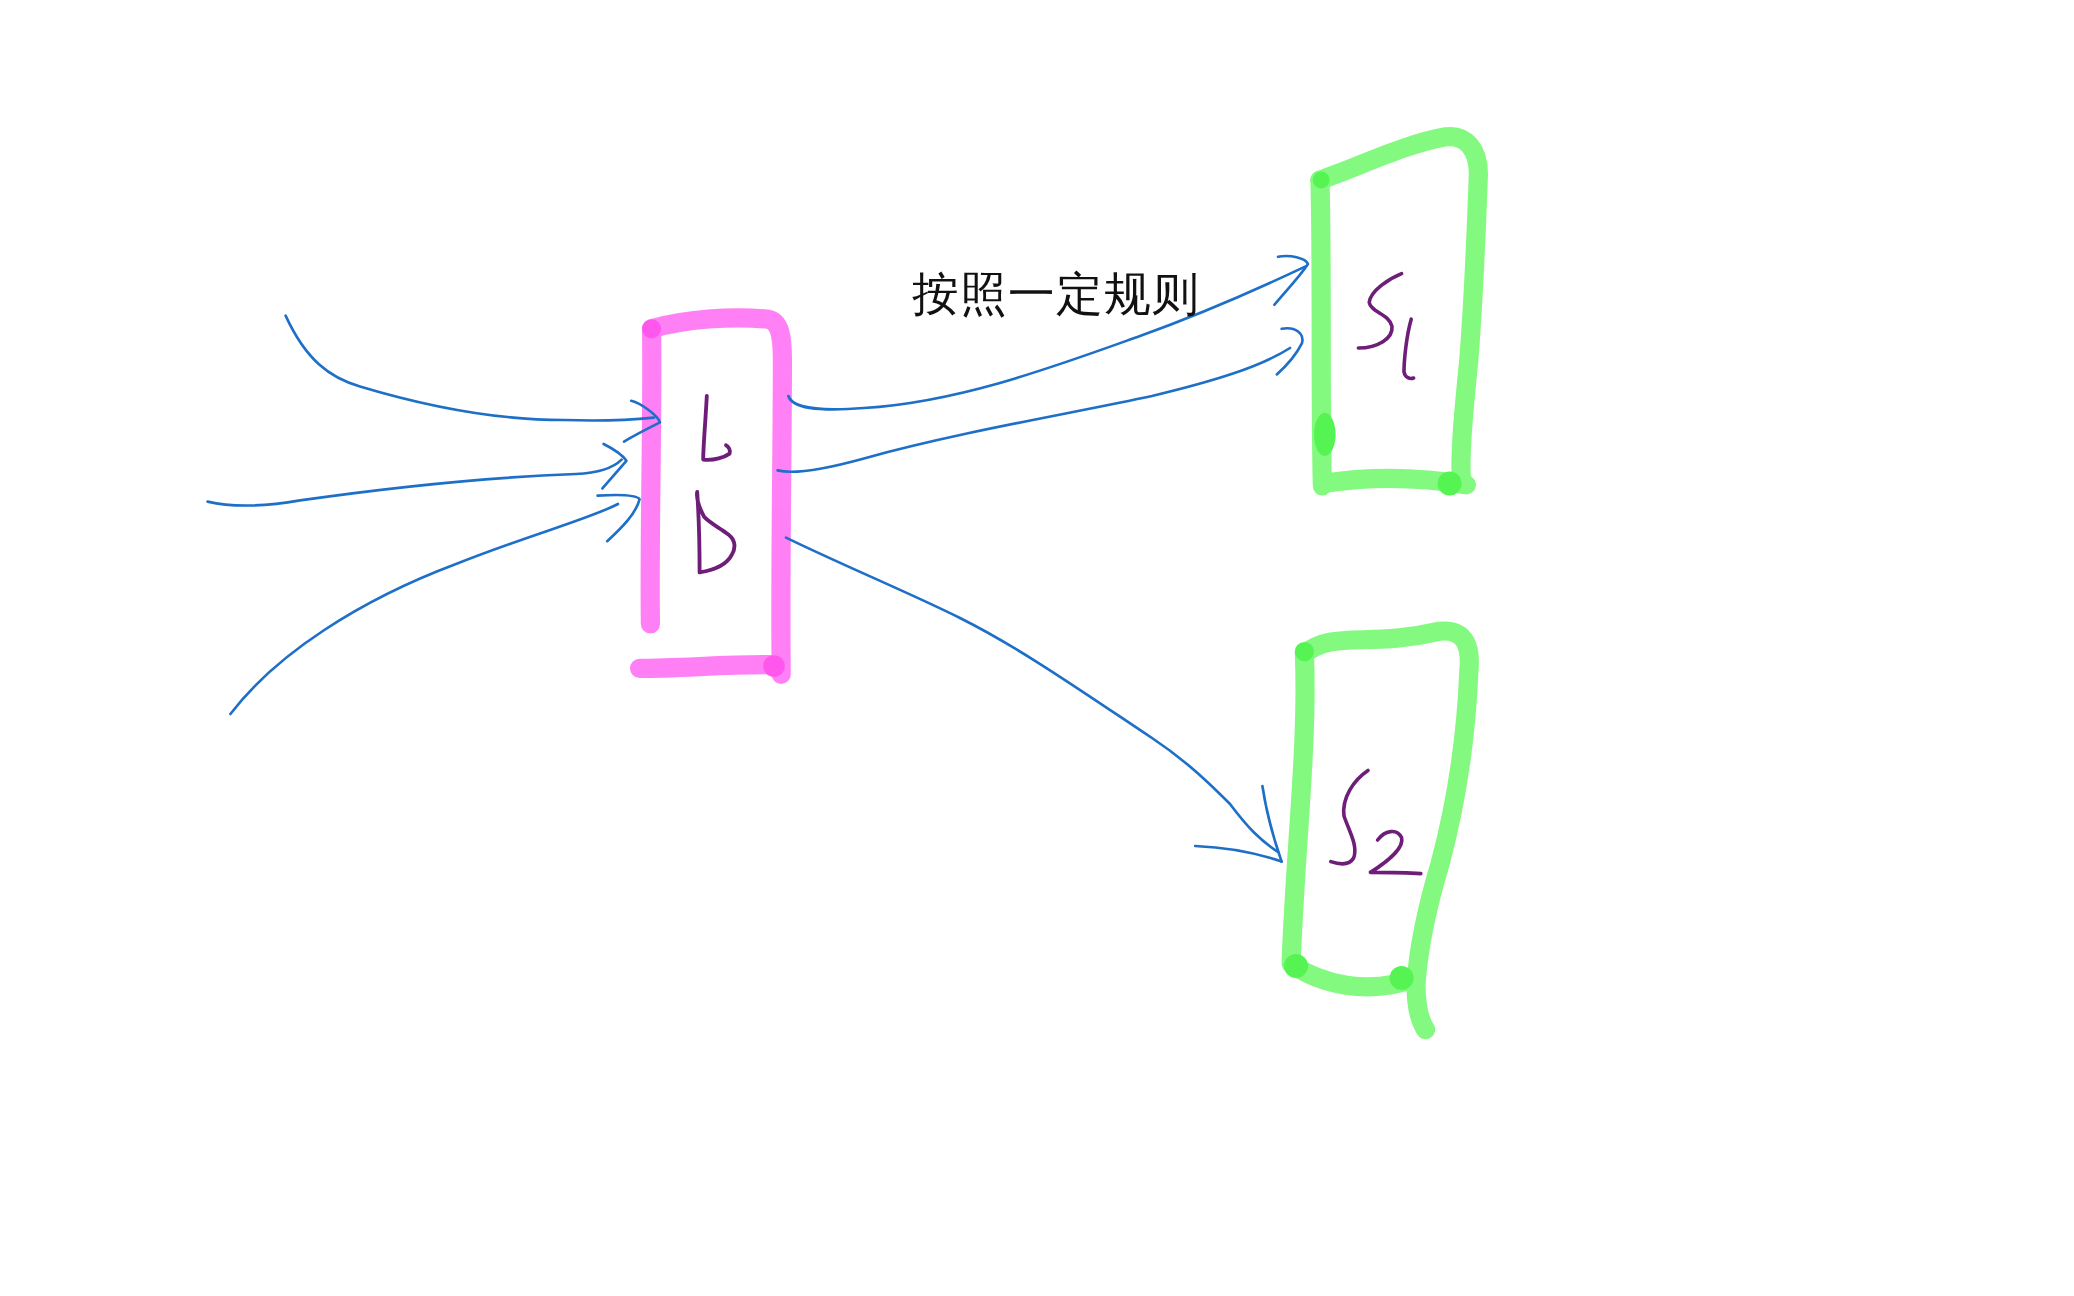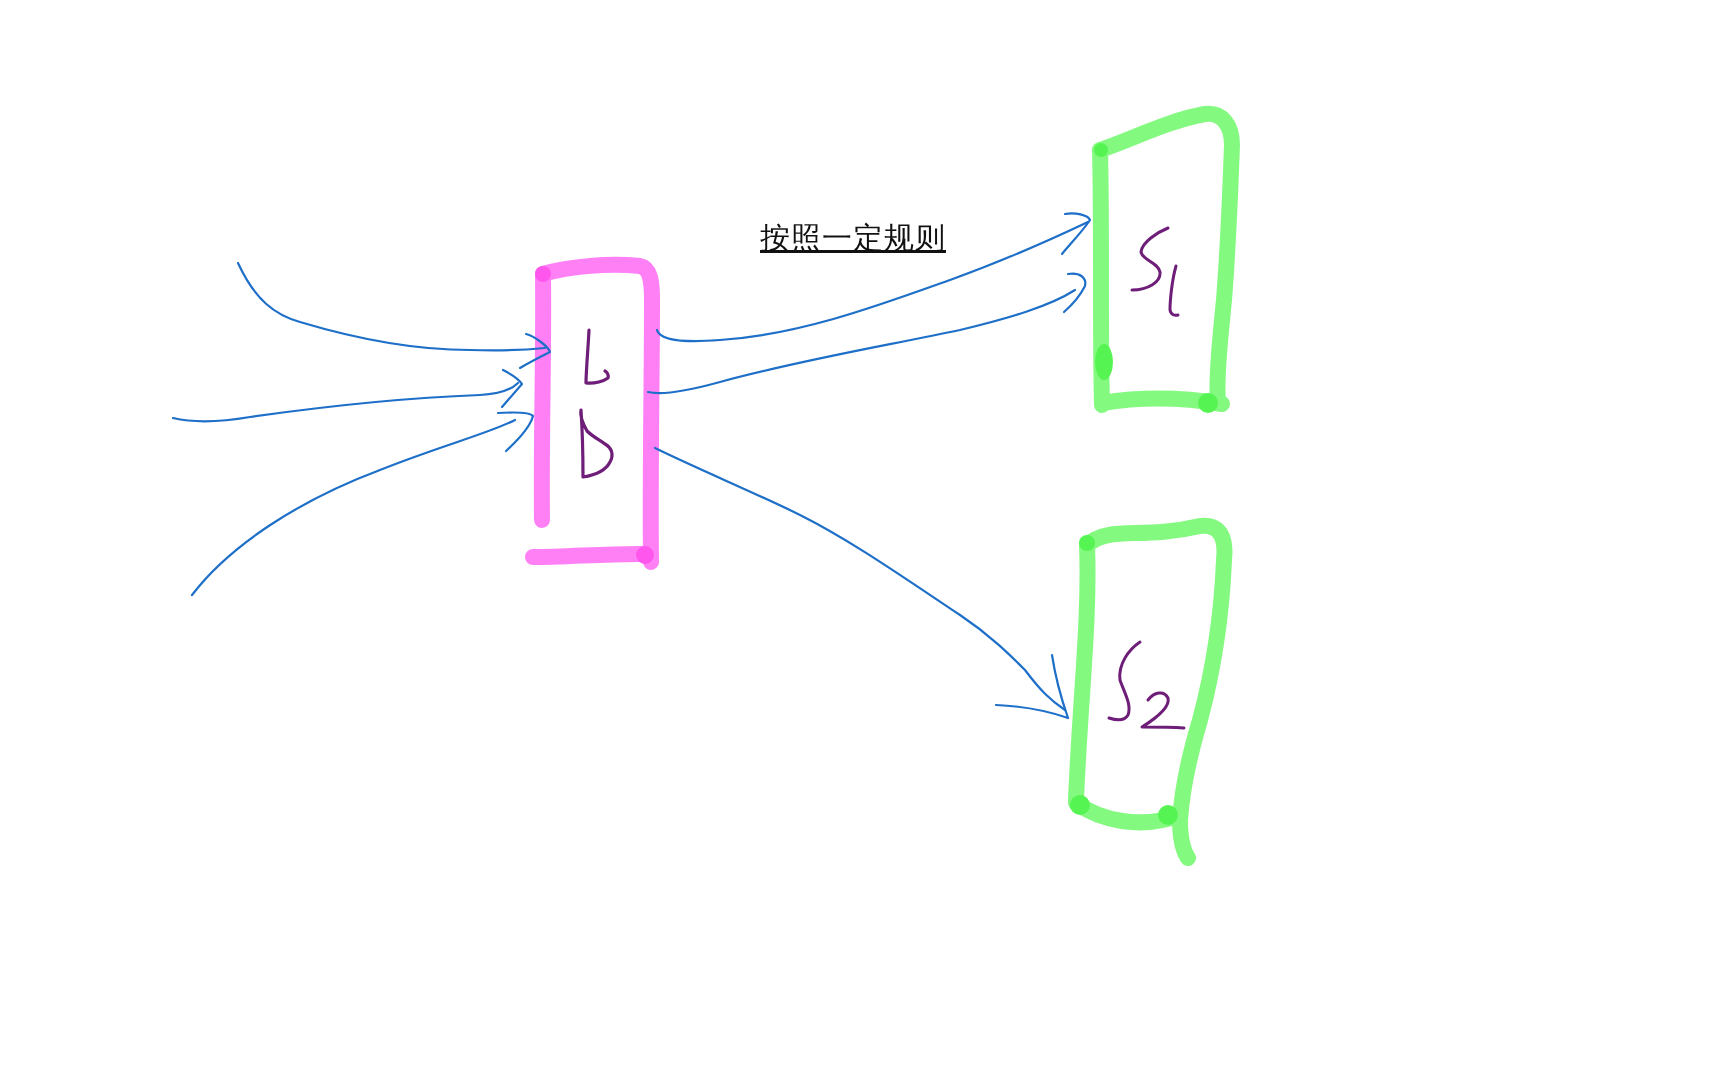--- a/index.html
+++ b/index.html
@@ -1,21 +1,21 @@
 <!DOCTYPE html>
 <html><head>
 <meta charset="utf-8">
 <style>
   html, body { margin: 0; padding: 0; background: #ffffff; }
   body { width: 1728px; height: 1080px; position: relative; overflow: hidden; }
   #canvas { position: absolute; left: 0; top: 0; width: 1728px; height: 1080px; }
   .caption {
     position: absolute; left: 760px; top: 218px;
-    font-family: "DejaVu Sans", sans-serif; font-size: 30px; color: #111111;
-    letter-spacing: 1px; white-space: nowrap; text-decoration: underline;
+    font-family: "DejaVu Sans", sans-serif; font-size: 39px; color: #111111;
+    letter-spacing: 1px; white-space: nowrap;
   }
 </style>
 </head>
 <body>
 
 <svg id="canvas" viewBox="0 0 1728 1080" xmlns="http://www.w3.org/2000/svg">
 
   <g fill="none" stroke="#FF7AF4" stroke-width="16" stroke-linecap="round" stroke-linejoin="round" opacity="0.95">
     <path d="M543,275 C544,350 541,440 542,520"></path>
     <path d="M543,274 C570,266 610,263 640,266 C650,268 652,280 652,300 C652,380 650,470 651,562"></path>

